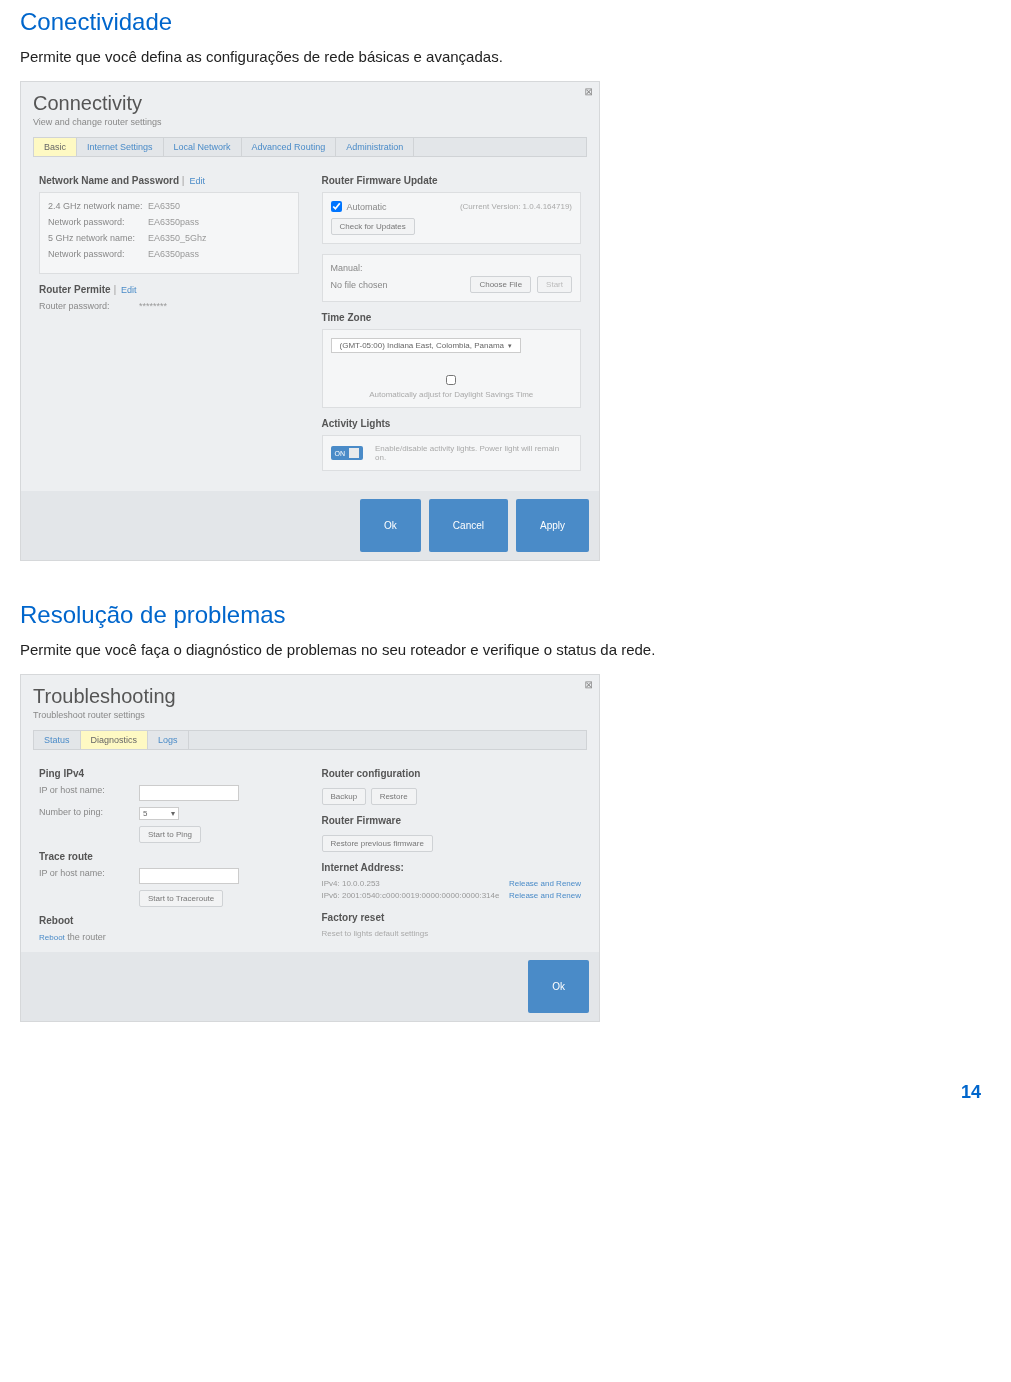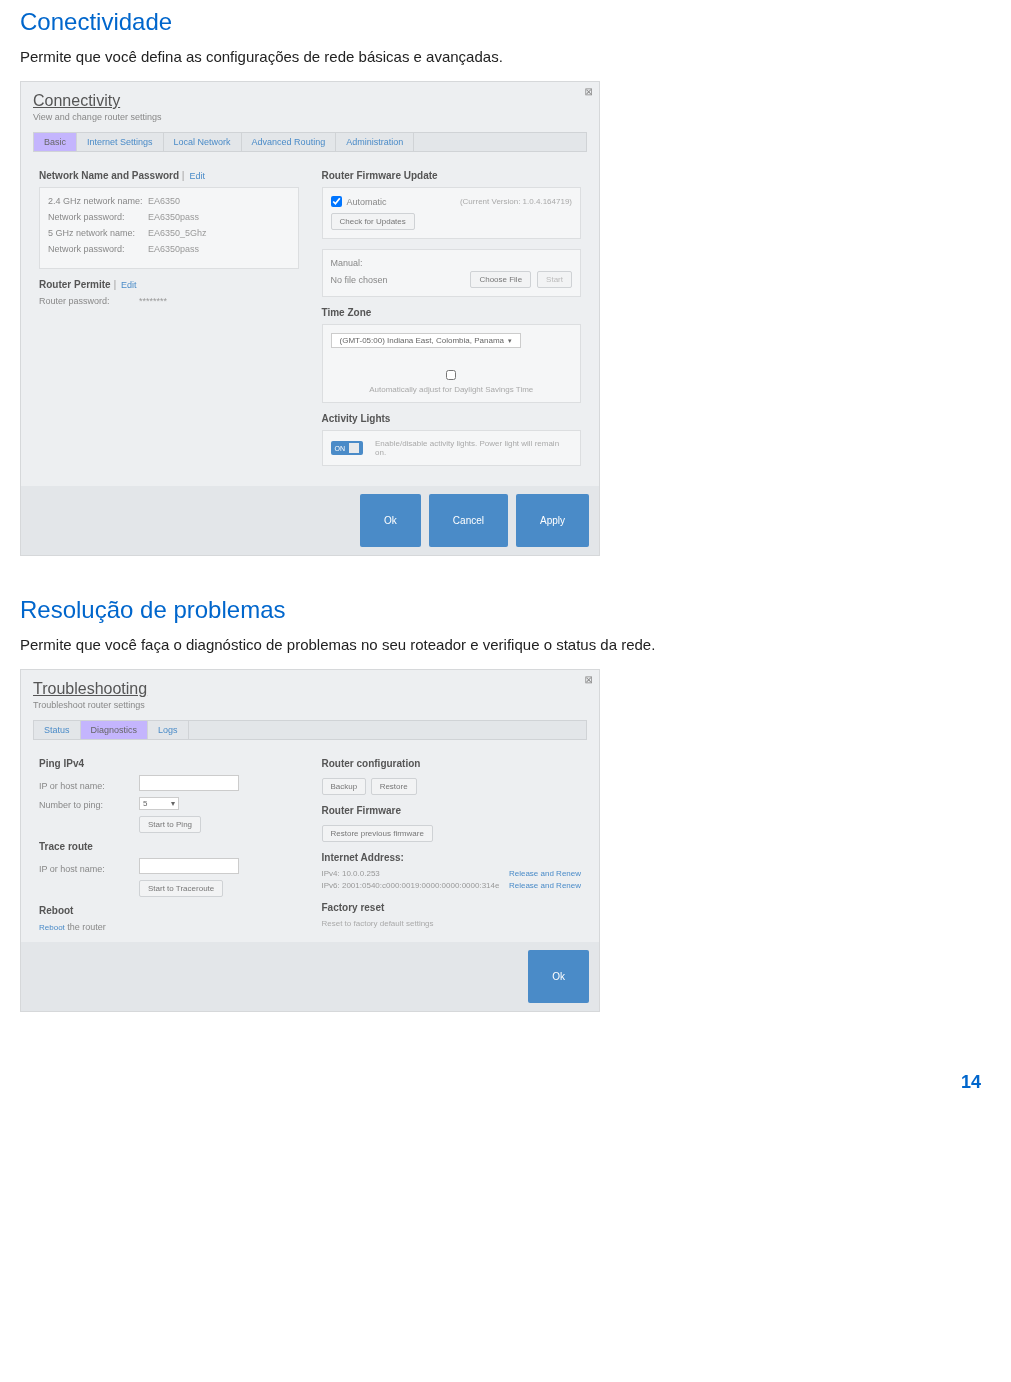--- a/index.html
+++ b/index.html
@@ -1,30 +1,30 @@
 <!DOCTYPE html>
 <html><head>
 <meta charset="utf-8">
 <style>
   * { box-sizing: border-box; margin: 0; padding: 0; }
   body { font-family: Arial, Helvetica, sans-serif; background: #fff; width: 1011px; padding: 0 20px; color: #222; }
   h2.section-title { color: #0066cc; font-size: 24px; font-weight: 500; margin-top: 8px; margin-bottom: 12px; }
   p.section-desc { font-size: 15px; color: #222; margin-bottom: 16px; }
   .panel { width: 580px; background: #edeff1; border: 1px solid #d6d8da; position: relative; padding: 10px 12px 0 12px; margin-bottom: 40px; }
   .panel-close { position: absolute; top: 4px; right: 6px; font-size: 10px; color: #888; }
-  .panel-title { font-size: 16px; color: #555; font-weight: 400; text-decoration: underline; }
+  .panel-title { font-size: 20px; color: #555; font-weight: 400; }
   .panel-sub { font-size: 9px; color: #888; margin-top: 2px; margin-bottom: 10px; }
   .tabs { display: flex; background: #e3e6e9; border: 1px solid #d0d3d6; font-size: 9px; }
   .tab { padding: 4px 10px; color: #4a8bc8; border-right: 1px solid #d0d3d6; cursor: pointer; }
-  .tab.active { color: #666; background: #c4b5fd; }
+  .tab.active { color: #666; background: #fef9c3; }
   .content { display: flex; gap: 23px; padding: 10px 6px; }
   .col { flex: 1; }
   .section-h { font-size: 10px; font-weight: bold; color: #555; margin: 8px 0 6px 0; }
   .edit-link { color: #4a8bc8; font-weight: normal; font-size: 9px; margin-left: 2px; }
-  .row { display: flex; align-items: flex-end; font-size: 9px; color: #888; margin-bottom: 6px; }
+  .row { display: flex; align-items: flex-start; font-size: 9px; color: #888; margin-bottom: 6px; }
   .row .lbl { width: 100px; }
   .row .val { color: #999; }
   .box { background: #f5f6f7; border: 1px solid #dcdee0; padding: 8px; margin-bottom: 10px; font-size: 9px; color: #888; }
   .chk { display: flex; align-items: center; gap: 5px; margin-bottom: 6px; }
   .chk input { width: 11px; height: 11px; }
   .ver { float: right; font-size: 8px; color: #aaa; }
   .btn-sm { display: inline-block; background: #f2f3f4; border: 1px solid #cfd2d5; border-radius: 2px; padding: 3px 8px; font-size: 8px; color: #777; cursor: pointer; }
   .btn-sm.dis { color: #bbb; }
   .sel { background: #fff; border: 1px solid #ccc; padding: 2px 8px; font-size: 8px; color: #666; width: 190px; display: flex; justify-content: space-between; align-items: center; }
   .sel .arrow { font-size: 7px; color: #666; }
@@ -197,21 +197,21 @@
       <div class="addr-row">
         <span><span>IPv4:</span> <span>10.0.0.253</span></span>
         <span class="link">Release and Renew</span>
       </div>
       <div class="addr-row">
         <span><span>IPv6:</span> <span>2001:0540:c000:0019:0000:0000:0000:314e</span></span>
         <span class="link">Release and Renew</span>
       </div>
       <div class="section-h" style="margin-top:12px">Factory reset</div>
       <div style="font-size:8px;color:#aaa">
-        <span class="link" style="color:#aaa">Reset to factory default settings</span>
+        <span class="link" style="color:#aaa">Reset to lights default settings</span>
       </div>
     </div>
   </div>
   <div class="footer-bar">
     <button class="big-btn">Ok</button>
   </div>
 </div>
 
 <div class="page-num">14</div>
 

